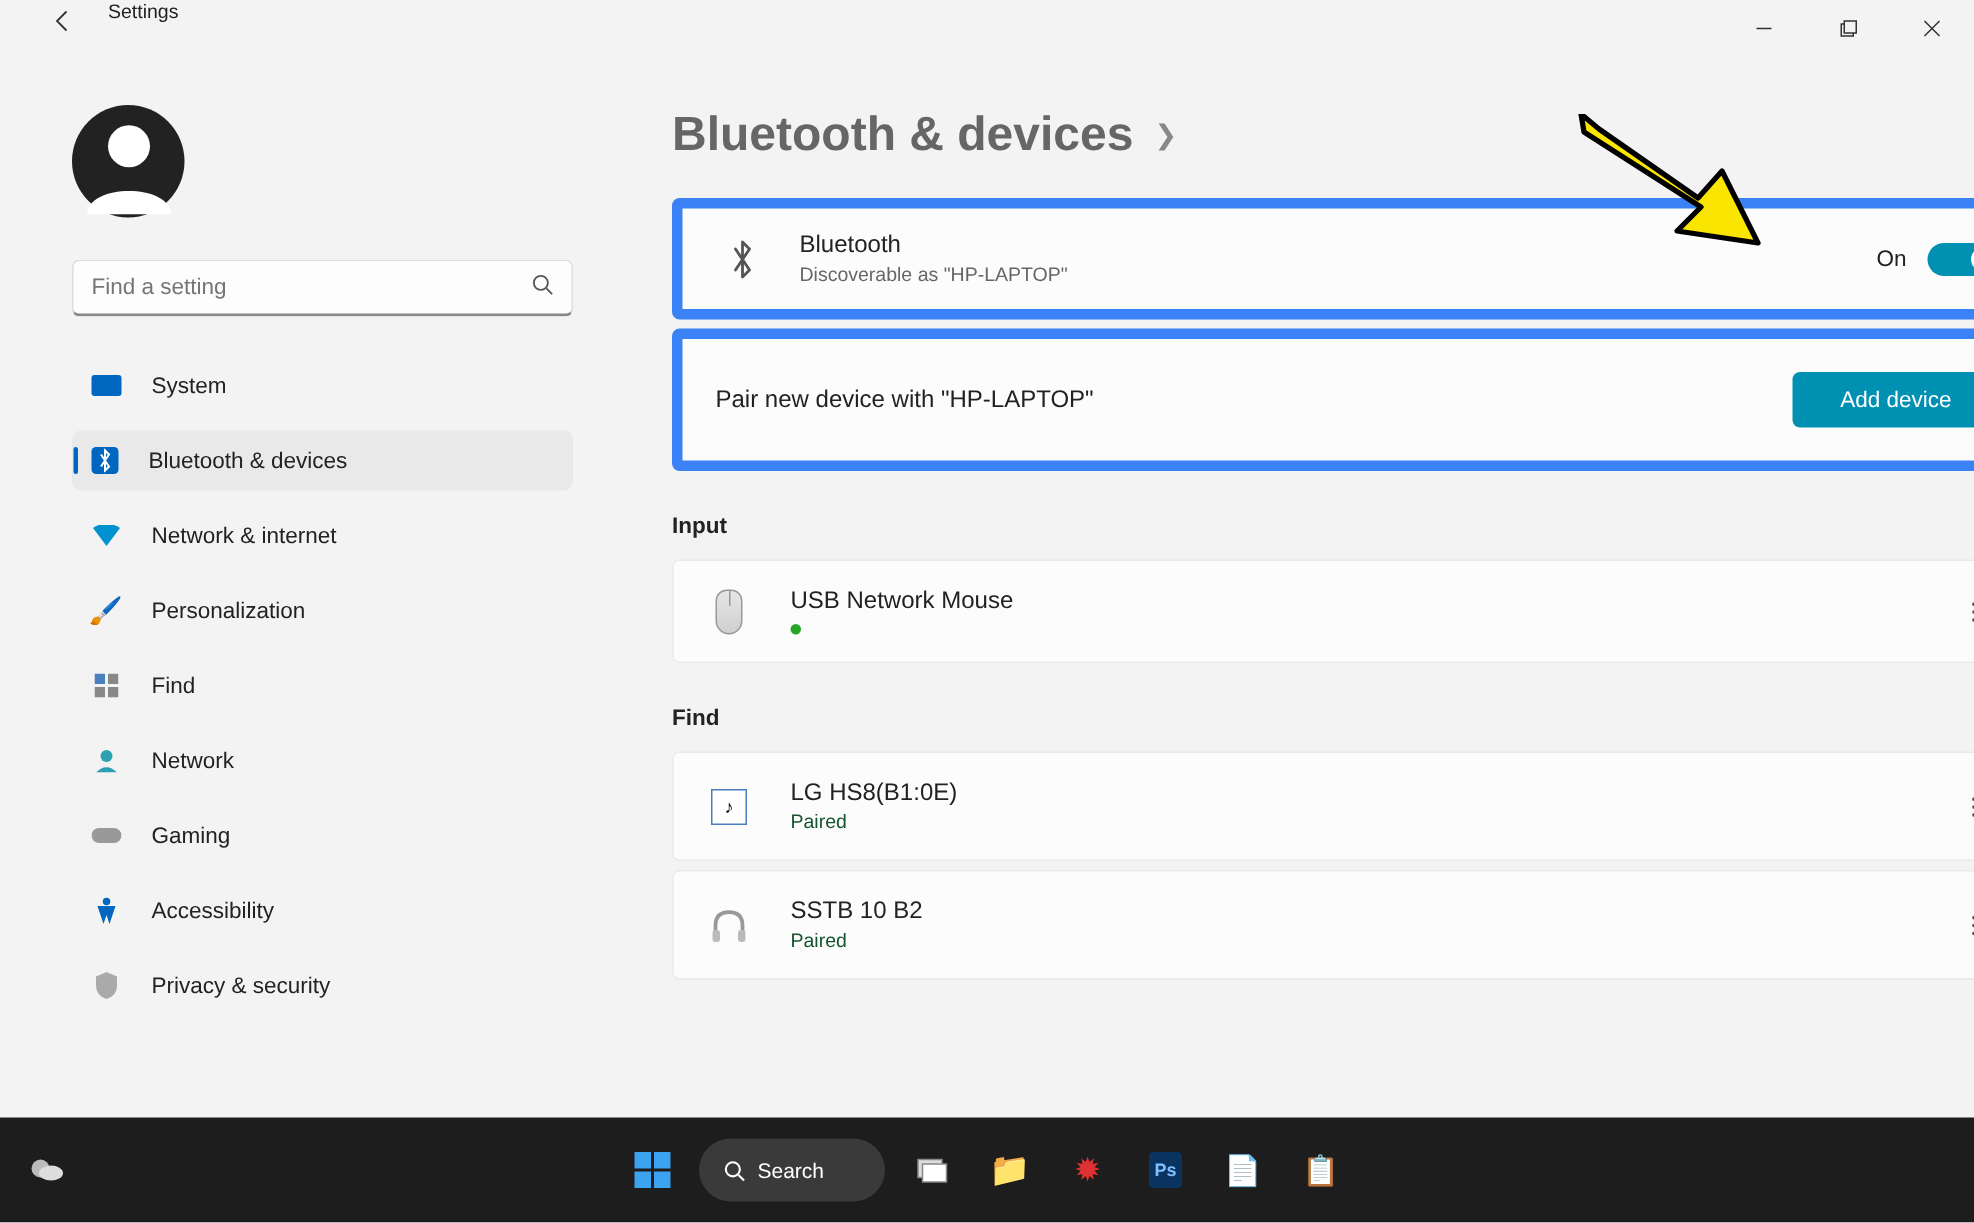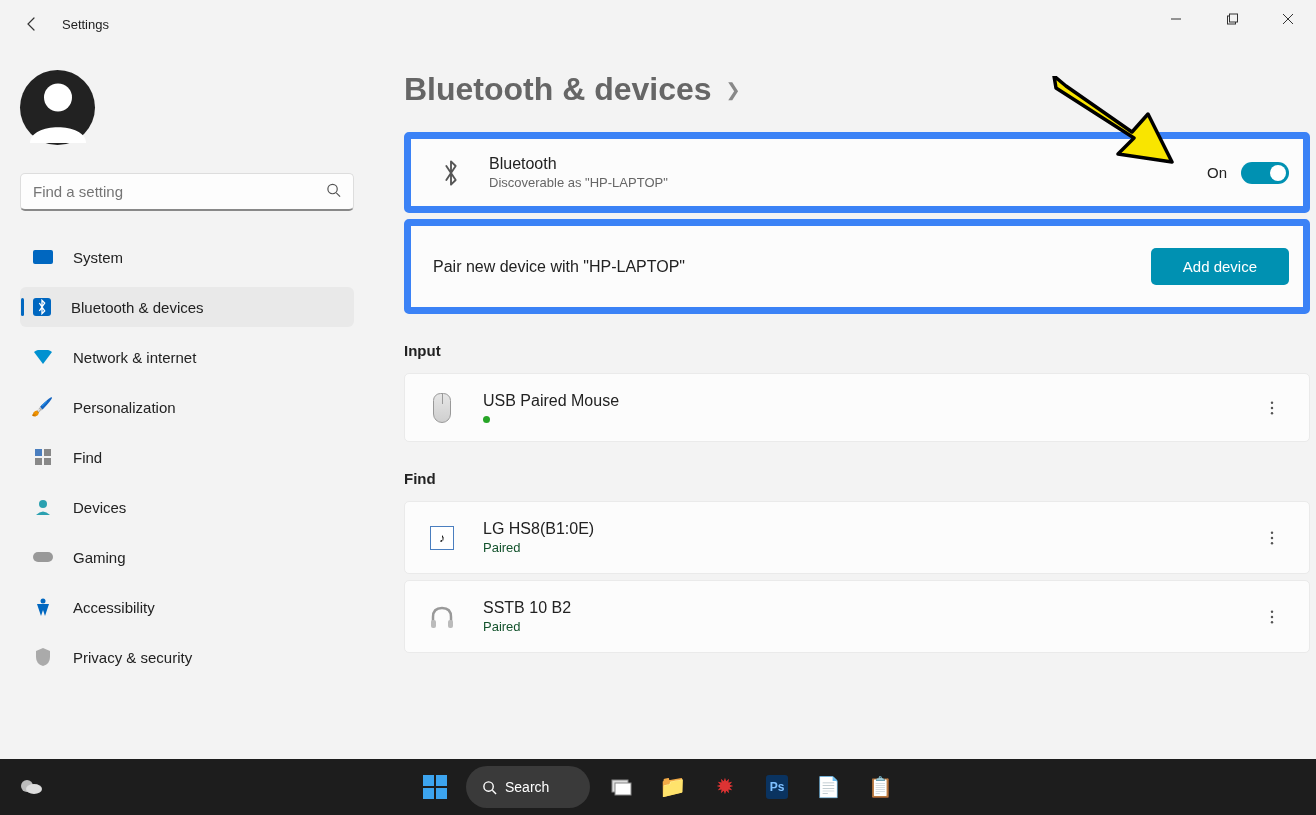--- a/index.html
+++ b/index.html
@@ -1,30 +1,30 @@
 <!DOCTYPE html>
 <html><head>
 <meta charset="utf-8">
 <style>
   * { box-sizing: border-box; margin: 0; padding: 0; font-family: "Segoe UI Variable", "Segoe UI", -apple-system, sans-serif; }
   body { background: #f3f3f3; width: 1316px; height: 815px; overflow: hidden; position: relative; }
 
   
-  .titlebar { height: 48px; display: flex; align-items: center; padding-left: 18px; }
+  .titlebar { height: 48px; display: flex; padding-left: 28px; }
   .back-btn { width: 28px; height: 28px; display:flex; align-items:center; justify-content:center; cursor:pointer; }
   .back-btn svg { width:16px; height:16px; }
   .title-text { margin-left: 16px; font-size: 13px; color: #222; }
   .win-controls { position:absolute; top:0; right:0; display:flex; height:38px; }
   .win-ctrl { width: 56px; height: 38px; display:flex; align-items:center; justify-content:center; cursor:pointer; }
   .win-ctrl svg { width:12px; height:12px; }
 
   .layout { display:flex; height: calc(100% - 48px - 59px); }
 
   
-  .sidebar { width: 380px; padding-left: 20px; }
+  .sidebar { width: 380px; padding-left: 4px; margin-left: 44px; }
   .avatar { width: 75px; height: 75px; border-radius: 50%; background: #222; display:flex; align-items:center; justify-content:center; margin-top: 22px; margin-bottom: 28px; }
   .avatar svg { width: 70px; height: 70px; }
 
   .search { position:relative; width: 334px; height: 38px; background: #fdfdfd; border:1px solid #ddd; border-bottom:2px solid #888; border-radius:5px; display:flex; align-items:center; padding: 0 40px 0 12px; margin-bottom: 26px; }
   .search input { border:none; outline:none; background:transparent; width:100%; font-size:15px; color:#555; }
   .search .s-icon { position:absolute; right:12px; top:50%; transform:translateY(-50%); }
 
   .nav-item { height: 40px; width: 334px; display:flex; align-items:center; border-radius:6px; padding-left: 13px; cursor:pointer; margin-bottom:10px; position:relative; }
   .nav-item.active { background: #e9e9e9; }
   .nav-item.active::before { content:""; position:absolute; left:1px; top:50%; transform:translateY(-50%); width:3px; height:18px; background:#0067c0; border-radius:2px; }
@@ -60,21 +60,21 @@
   .device-name { font-size: 16px; color:#222; }
   .device-status { font-size: 13px; color:#14532d; margin-top:2px; }
   .status-dot { width:7px; height:7px; border-radius:50%; background:#27a527; margin-top:6px; }
   .more-btn { margin-left:auto; width:30px; height:30px; display:flex; align-items:center; justify-content:center; cursor:pointer; border-radius:4px; }
   .more-btn svg { width:14px; height:14px; }
 
   
   .annotation-arrow { position:absolute; left:1050px; top:74px; pointer-events:none; }
 
   
-  .taskbar { position:absolute; bottom:0; left:0; right:0; height:56px; background:#1d1d1d; display:flex; align-items:center; justify-content:center; gap:10px; }
+  .taskbar { position:absolute; bottom:0; left:0; right:0; height:70px; background:#1d1d1d; display:flex; align-items:center; justify-content:center; gap:10px; }
   .tb-weather { position:absolute; left:18px; display:flex; align-items:center; }
   .tb-item { width: 42px; height:42px; display:flex; align-items:center; justify-content:center; border-radius:4px; cursor:pointer; font-size: 22px;}
   .tb-search { width: 124px; height:42px; background:#3a3a3a; border-radius:21px; display:flex; align-items:center; gap:8px; padding-left:16px; cursor:pointer; }
   .tb-search span { color:#fff; font-size:14px; }
   .start-btn svg { width:28px; height:28px; }
 
   
   .mouse-shape { width:18px; height:30px; border:1px solid #999; border-radius:10px 10px 12px 12px; background:linear-gradient(#e6e6e6,#cfcfcf); position:relative; }
   .mouse-shape::before { content:""; position:absolute; top:0; left:50%; width:1px; height:10px; background:#999; }
 
@@ -166,21 +166,21 @@
           </span>
           <span class="nav-label">Find</span>
         </div>
         <div class="nav-item">
           <span class="nav-icon">
             <svg width="16" height="16" viewBox="0 0 16 16">
               <circle cx="8" cy="5" r="4" fill="#2aa0b0"></circle>
               <path d="M1 16 Q8 9 15 16" fill="#2aa0b0"></path>
             </svg>
           </span>
-          <span class="nav-label">Devices</span>
+          <span class="nav-label">Network</span>
         </div>
         <div class="nav-item">
           <span class="nav-icon">
             <svg width="20" height="14" viewBox="0 0 20 14">
               <rect x="0" y="2" width="20" height="10" rx="5" fill="#999"></rect>
             </svg>
           </span>
           <span class="nav-label">Gaming</span>
         </div>
         <div class="nav-item">
@@ -234,21 +234,21 @@
       </div>
     </div>
 
     <div id="sections-container">
         <div class="section-head">Input</div>
         <div class="device-row">
           <div class="device-icon-wrap">
             <div class="mouse-shape"></div>
           </div>
           <div class="device-body">
-            <div class="device-name">USB Paired Mouse</div>
+            <div class="device-name">USB Network Mouse</div>
             <div class="status-dot"></div>
           </div>
           <div class="more-btn">
             <svg viewBox="0 0 4 16">
               <circle cx="2" cy="2" r="1.4" fill="#555"></circle>
               <circle cx="2" cy="8" r="1.4" fill="#555"></circle>
               <circle cx="2" cy="14" r="1.4" fill="#555"></circle>
             </svg>
           </div>
         </div>

